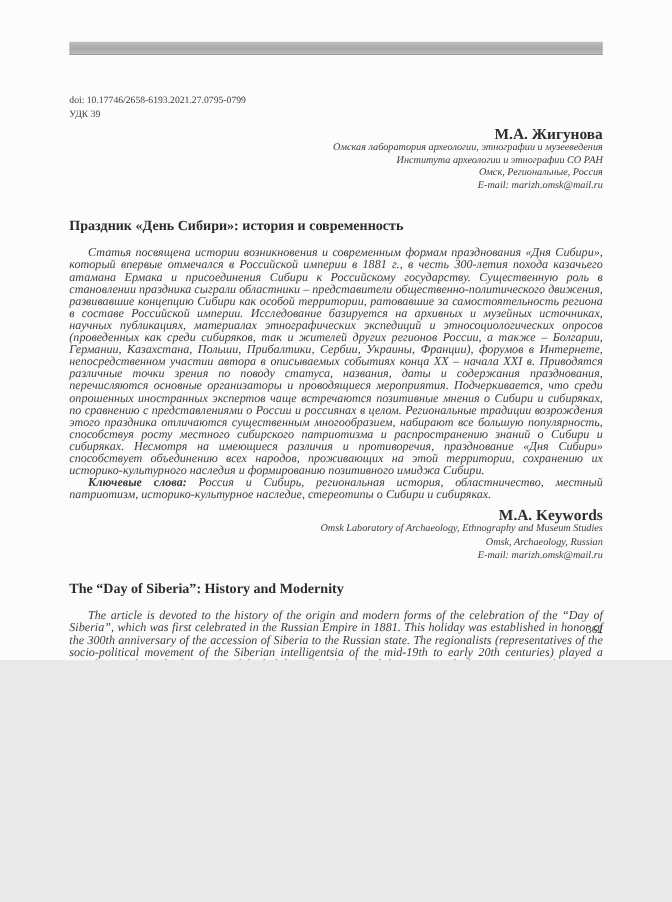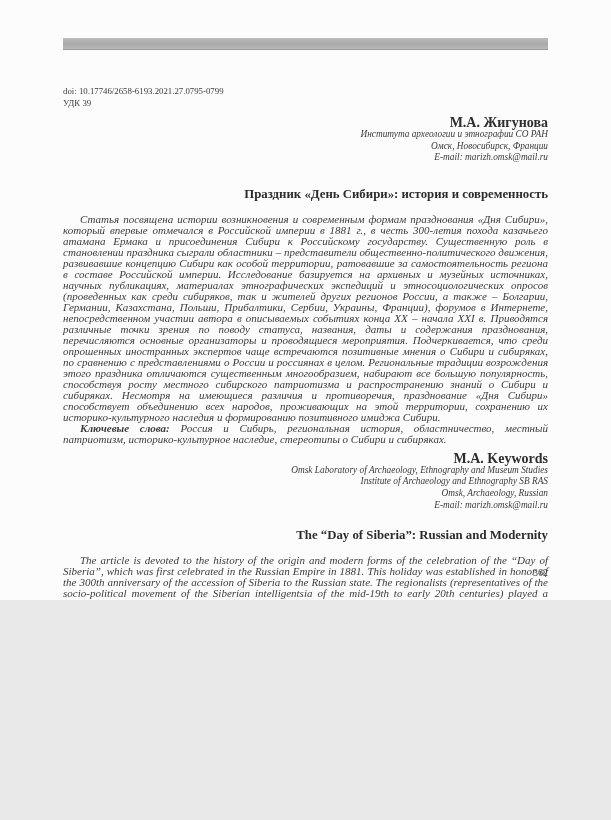--- a/index.html
+++ b/index.html
@@ -26,21 +26,21 @@
     margin-top: 36px;
     font-size: 8.8px;
     line-height: 11.5px;
     color: #3a3a3a;
   }
   .author-block { margin-top: 7px; text-align: right; }
   .author-name { font-weight: bold; font-size: 14px; line-height: 13px; color: #2e2e2e; }
   .affiliation { font-style: italic; font-size: 9.3px; line-height: 11.6px; color: #3a3a3a; }
   .title {
     margin-top: 22px;
-    text-align: right;
+    text-align: left;
     font-weight: bold;
     font-size: 12.8px;
     line-height: 16px;
     color: #2c2c2c;
   }
   .title-en { margin-top: 16px; }
   .abstract {
     margin-top: 12px;
     font-style: italic;
     font-size: 11px;
@@ -67,43 +67,43 @@
   <div class="top-bar"></div>
 
   <div class="meta">
     <div>doi: 10.17746/2658-6193.2021.27.0795-0799</div>
     <div>УДК 39</div>
   </div>
 
   <div class="author-block">
     <div class="author-name">М.А. Жигунова</div>
     <div class="affiliation">
+      <div>Омская лаборатория археологии, этнографии и музееведения</div>
       <div>Института археологии и этнографии СО РАН</div>
-      <div>Омск, Новосибирск, Франции</div>
+      <div>Омск, Региональные, Россия</div>
       <div>E-mail: marizh.omsk@mail.ru</div>
     </div>
   </div>
 
   <h1 class="title">Праздник «День Сибири»: история и современность</h1>
 
   <p class="abstract">Статья посвящена истории возникновения и современным формам празднования «Дня Сибири», который впервые отмечался в Российской империи в 1881 г., в честь 300-летия похода казачьего атамана Ермака и присоединения Сибири к Российскому государству. Существенную роль в становлении праздника сыграли областники – представители общественно-политического движения, развивавшие концепцию Сибири как особой территории, ратовавшие за самостоятельность региона в составе Российской империи. Исследование базируется на архивных и музейных источниках, научных публикациях, материалах этнографических экспедиций и этносоциологических опросов (проведенных как среди сибиряков, так и жителей других регионов России, а также – Болгарии, Германии, Казахстана, Польши, Прибалтики, Сербии, Украины, Франции), форумов в Интернете, непосредственном участии автора в описываемых событиях конца XX – начала XXI в. Приводятся различные точки зрения по поводу статуса, названия, даты и содержания празднования, перечисляются основные организаторы и проводящиеся мероприятия. Подчеркивается, что среди опрошенных иностранных экспертов чаще встречаются позитивные мнения о Сибири и сибиряках, по сравнению с представлениями о России и россиянах в целом. Региональные традиции возрождения этого праздника отличаются существенным многообразием, набирают все большую популярность, способствуя росту местного сибирского патриотизма и распространению знаний о Сибири и сибиряках. Несмотря на имеющиеся различия и противоречия, празднование «Дня Сибири» способствует объединению всех народов, проживающих на этой территории, сохранению их историко-культурного наследия и формированию позитивного имиджа Сибири.</p>
 
   <p class="abstract keywords"><span class="kw-label">Ключевые слова:</span><span> Россия и Сибирь, региональная история, областничество, местный патриотизм, историко-культурное наследие, стереотипы о Сибири и сибиряках.</span></p>
 
   <div class="author-block">
     <div class="author-name">M.A. Keywords</div>
     <div class="affiliation">
       <div>Omsk Laboratory of Archaeology, Ethnography and Museum Studies</div>
-      <div>Institute of Archaeology and Ethnography SB RAS</div>
       <div>Omsk, Archaeology, Russian</div>
       <div>E-mail: marizh.omsk@mail.ru</div>
     </div>
   </div>
 
-  <h1 class="title title-en">The “Day of Siberia”: Russian and Modernity</h1>
+  <h1 class="title title-en">The “Day of Siberia”: History and Modernity</h1>
 
   <p class="abstract">The article is devoted to the history of the origin and modern forms of the celebration of the “Day of Siberia”, which was first celebrated in the Russian Empire in 1881. This holiday was established in honor of the 300th anniversary of the accession of Siberia to the Russian state. The regionalists (representatives of the socio-political movement of the Siberian intelligentsia of the mid-19th to early 20th centuries) played a significant role in the formation of the holiday. They developed the concept of Siberia as a special territory, advocated the independence of the region as part of the Russian Empire. This research based on archival and museum sources, scientific publications, materials of ethnographic expeditions and ethno-sociological surveys (conducted both among Siberians and among residents of other regions of Russia, as well as Bulgaria, Germany, Kazakhstan, Poland, Baltic States, Serbia, Ukraine, France), Internet forums, the author’s direct participation in the described events of the late 20th–early 21st centuries. The author gives various points of view on the status, name, date and content of the holiday “Day of Siberia”, lists the main organizers and ongoing events, notes that among foreign experts there are more often positive opinions about Siberia and Siberians, compared to Russia and Russians in general. The regional traditions of the revival of this holiday currently distinguished by significant diversity are gaining more popularity, contribute to the growth of the local Siberian patriotism and the dissemination of knowledge about Siberia and Siberians. The celebration of the “Day of Siberia” promotes the unification of all peoples living in this territory, the preservation of their historical and cultural heritage, the formation of a positive image of the Siberian region.</p>
 
   <p class="abstract keywords"><span class="kw-label">Keywords:</span><span> Russia and Siberia, regional history, regionalism, local patriotism, historical and cultural heritage, stereotypes about Siberia and Siberians.</span></p>
 
   <div class="page-number">362</div>
 
 </div>
 
 </body></html>

